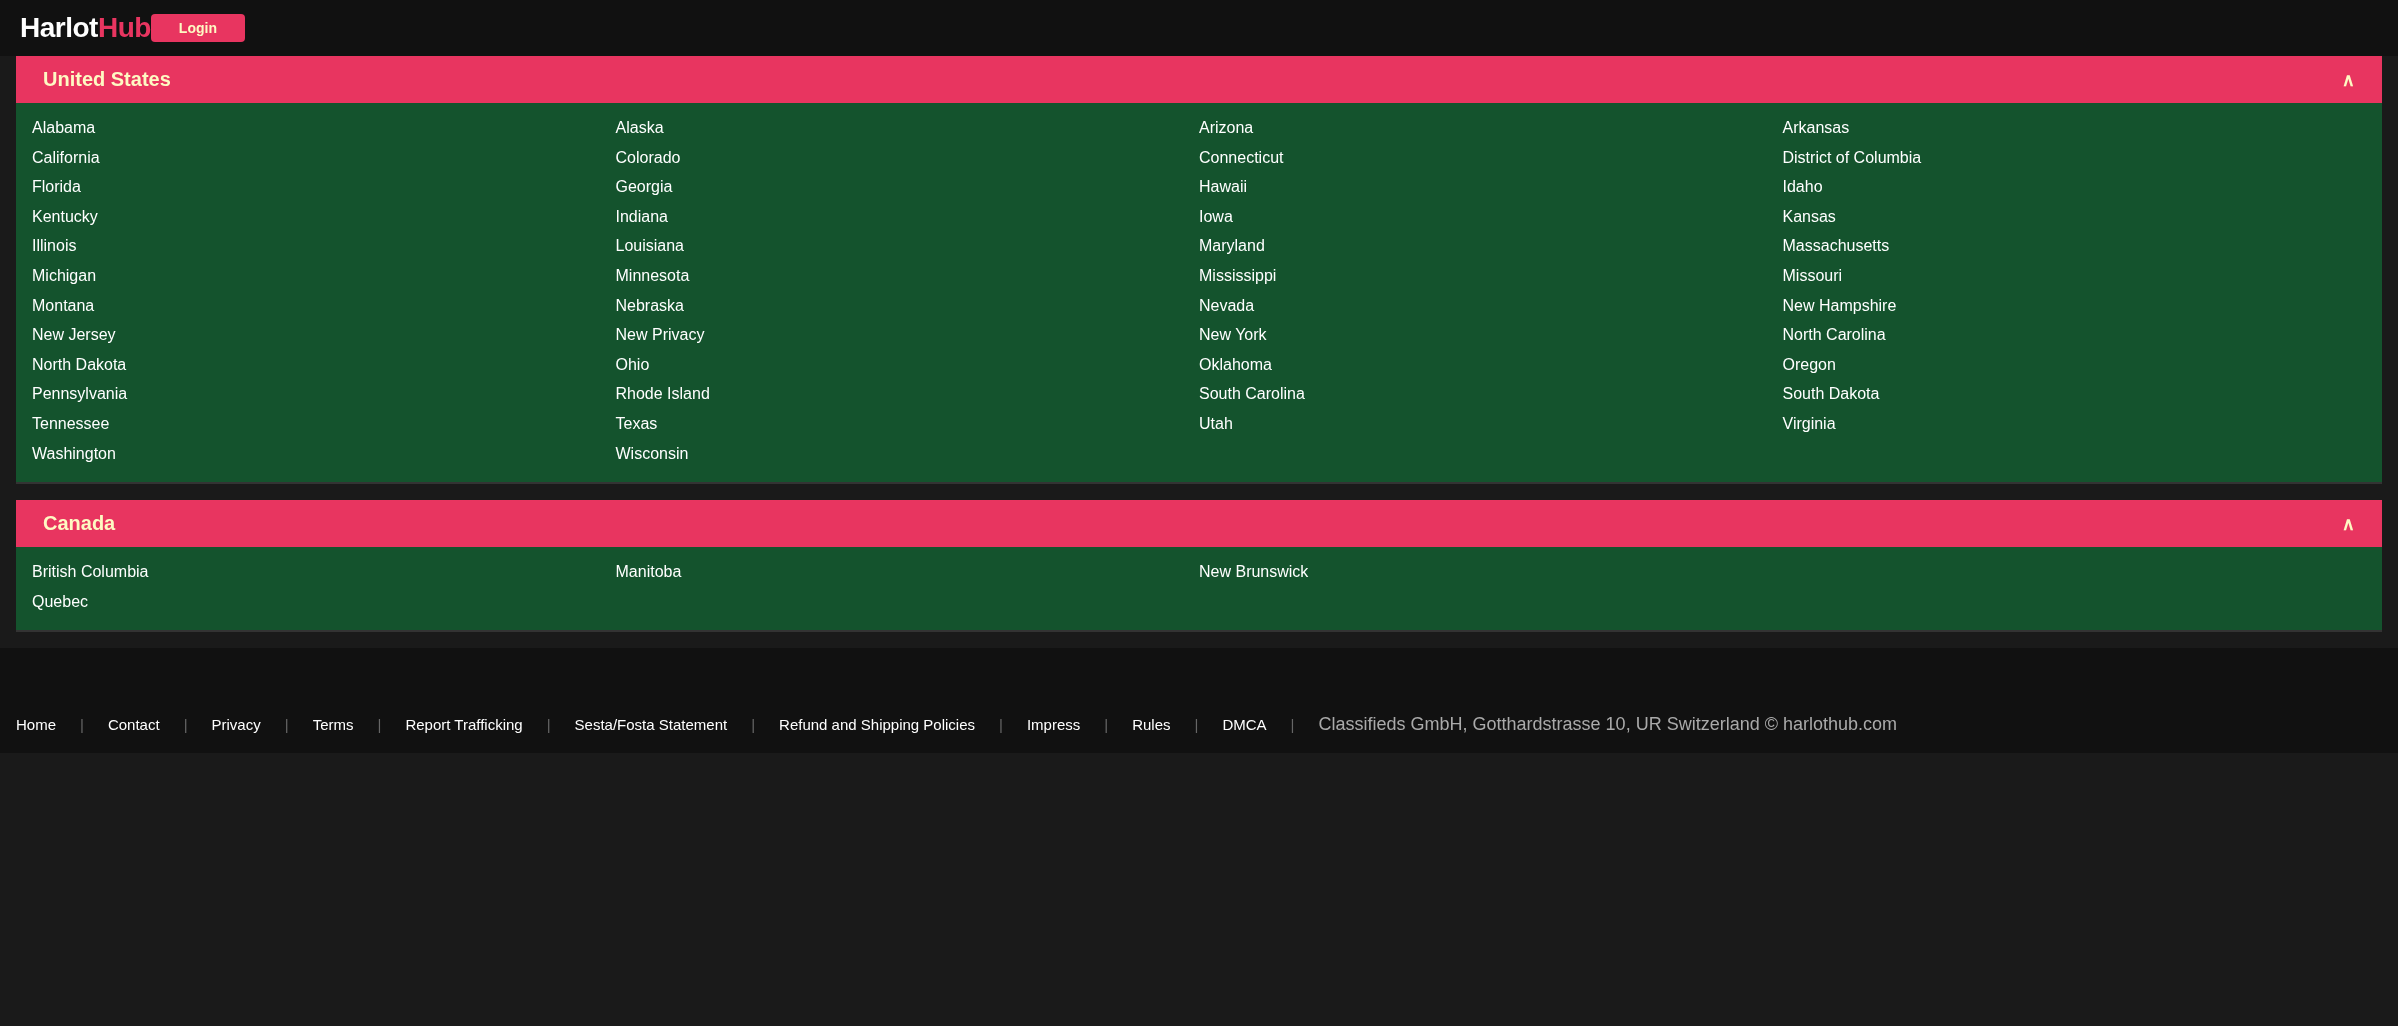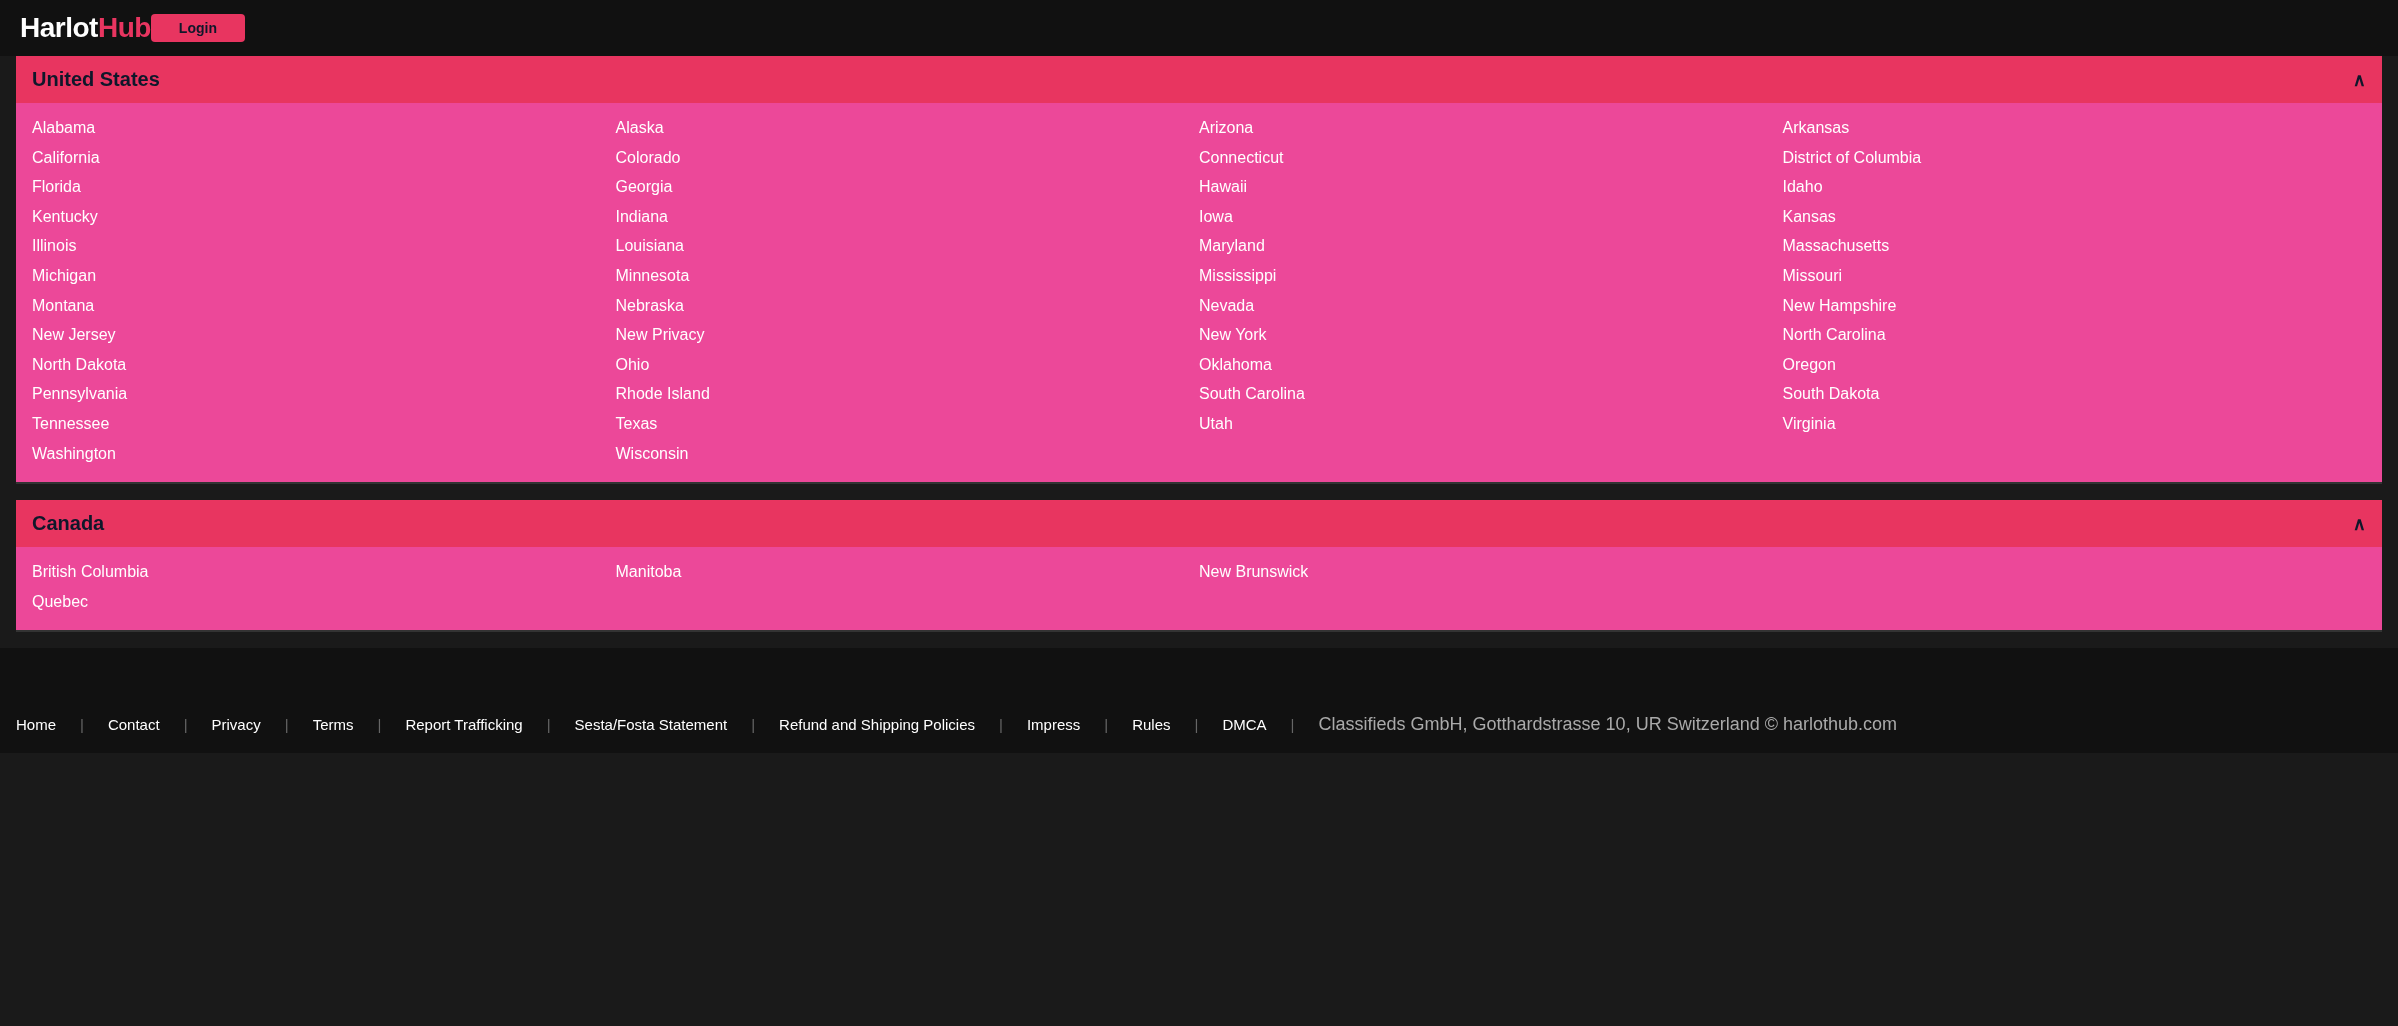--- a/index.html
+++ b/index.html
@@ -25,56 +25,56 @@
       letter-spacing: -0.5px;
     }
     #logo-harlot {
       color: #ffffff;
     }
     #logo-hub {
       color: #e83560;
     }
     #login-button {
       background-color: #e83560;
-      color: #0f172a;
+      color: #fef9c3;
       border: none;
       padding: 6px 28px;
       font-size: 14px;
       font-weight: bold;
       border-radius: 4px;
       cursor: pointer;
     }
 
     
     #main-content {
       padding: 0 16px;
     }
 
     
     .section-header {
       background-color: #e83560;
-      color: #0f172a;
+      color: #fef9c3;
       font-size: 20px;
       font-weight: bold;
-      padding: 12px 16px;
+      padding: 12px 27px;
       margin-bottom: 0;
       display: flex;
       justify-content: space-between;
       align-items: center;
     }
     .section-header .chevron {
       font-size: 18px;
     }
 
     
     .state-grid {
       display: grid;
       grid-template-columns: repeat(4, 1fr);
       padding: 12px 16px 16px 16px;
-      background-color: #ec4899;
+      background-color: #14532d;
       border-bottom: 2px solid #333;
     }
     .state-column {
       display: flex;
       flex-direction: column;
       gap: 4px;
     }
     .state-link {
       color: #ffffff;
       text-decoration: none;

